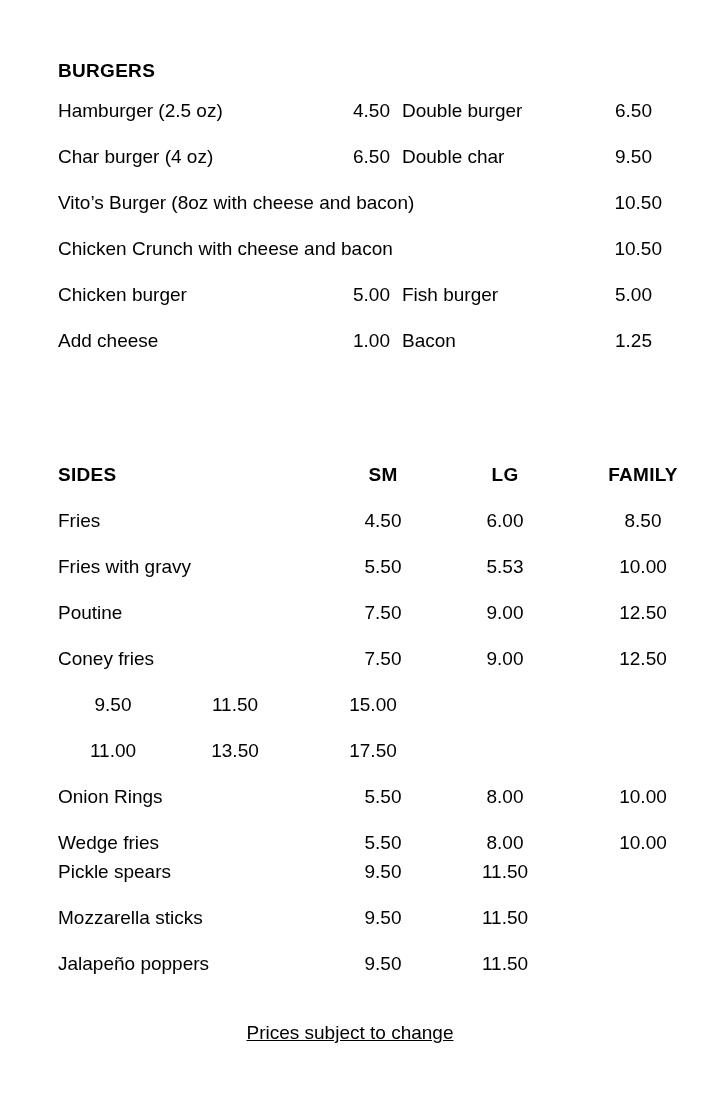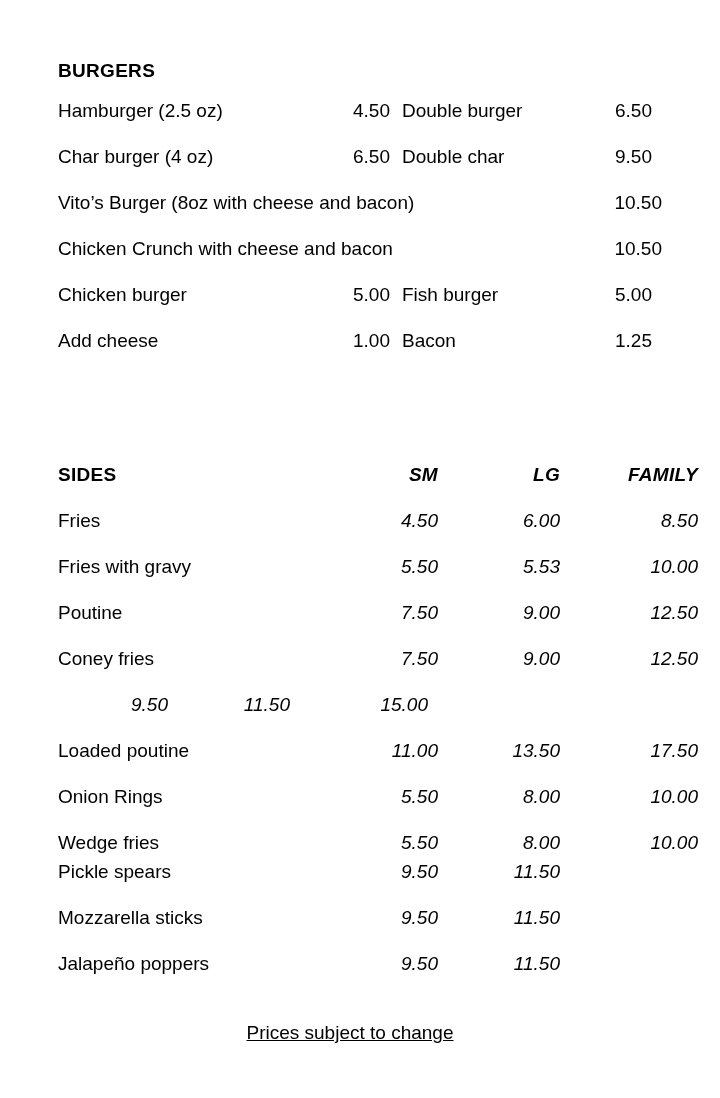--- a/index.html
+++ b/index.html
@@ -83,22 +83,21 @@
     font-weight: bold;
     letter-spacing: 0.3px;
   }
   .s-name {
     width: 270px;
     flex: 0 0 270px;
   }
   .s-col {
     width: 110px;
     flex: 0 0 110px;
-    text-align: right;
-    font-style: italic;
+    text-align: center;
   }
   .s-col.c1 { padding-left: 0px; }
   .s-col.c2 { padding-left: 12px; }
   .s-col.c3 { padding-left: 28px; margin-top: 18px; }
   .footnote {
     margin-top: 24px;
     text-align: center;
     font-size: 19px;
     padding-right: 20px;
     text-decoration: underline;
@@ -195,21 +194,20 @@
       <span class="s-col c3">12.50</span>
     </div>
 
     <div class="srow">
       <span class="s-col c1">9.50</span>
       <span class="s-col c2">11.50</span>
       <span class="s-col c3">15.00</span>
     </div>
 
     <div class="srow">
-      <span class="s-name">Loaded poutine</span>
       <span class="s-col c1">11.00</span>
       <span class="s-col c2">13.50</span>
       <span class="s-col c3">17.50</span>
     </div>
 
     <div class="srow">
       <span class="s-name">Onion Rings</span>
       <span class="s-col c1">5.50</span>
       <span class="s-col c2"> 8.00</span>
       <span class="s-col c3">10.00</span>

